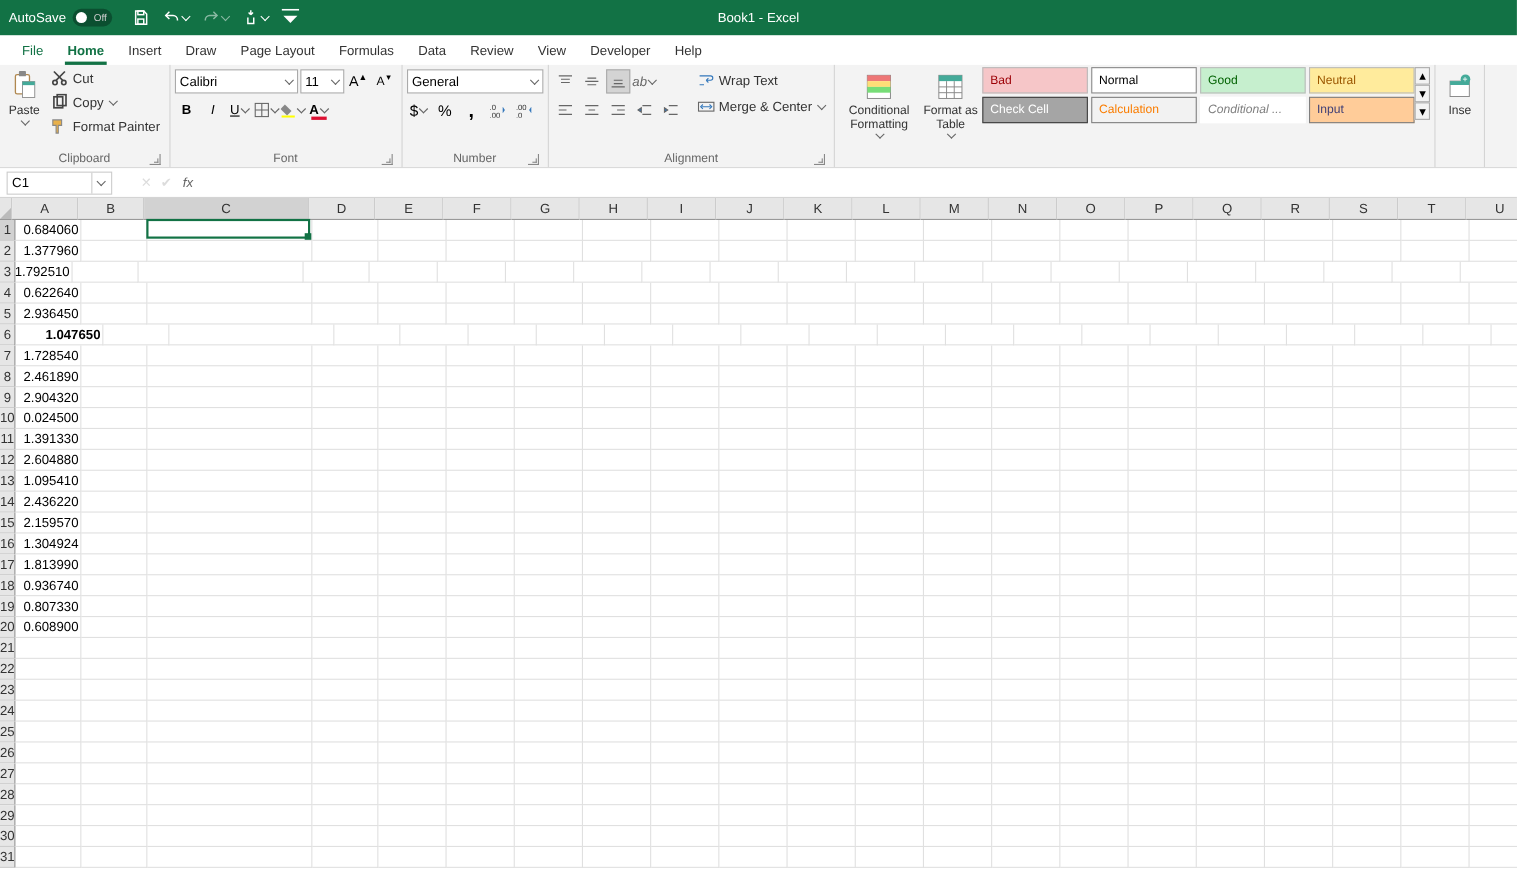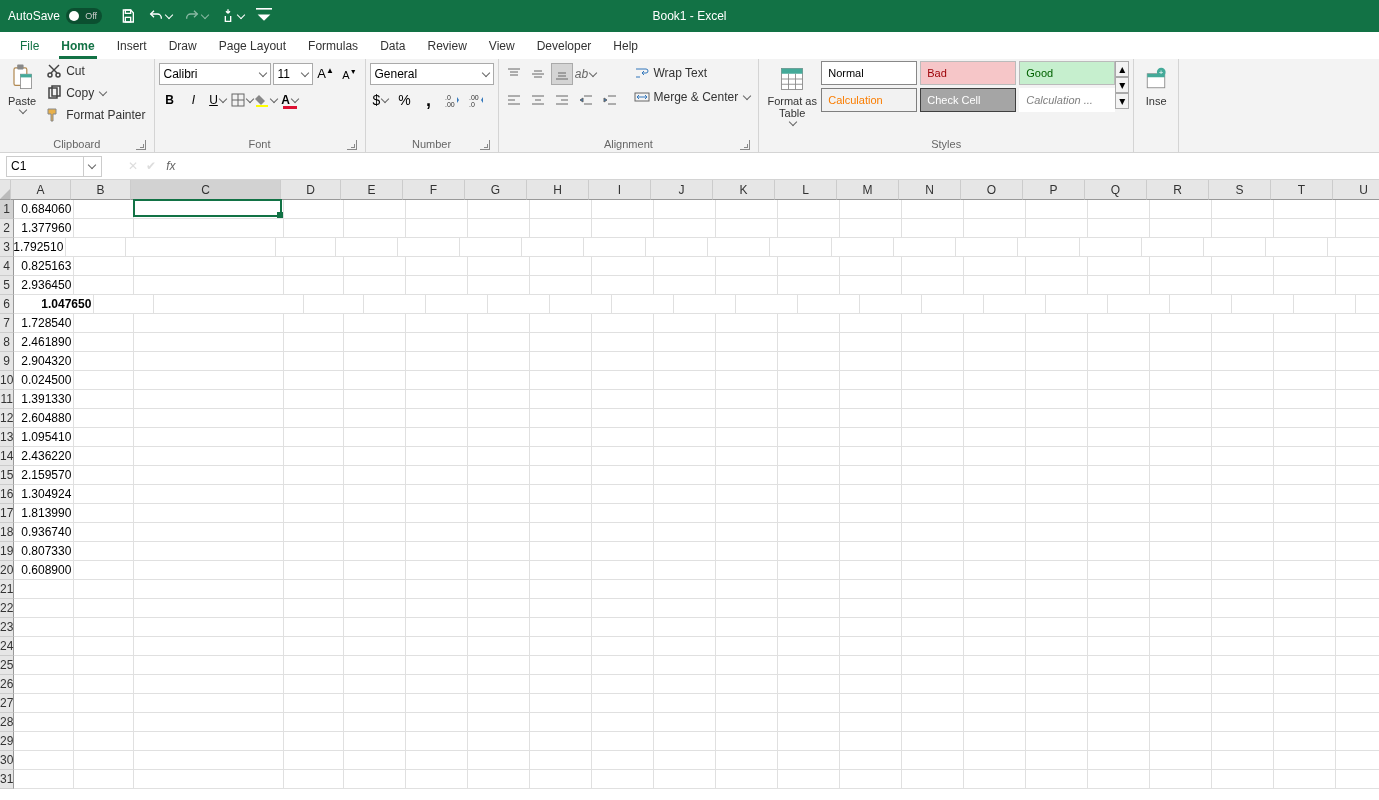--- a/index.html
+++ b/index.html
@@ -360,50 +360,63 @@
       </div>
     </div>
     <div class="group-label"><span>Alignment</span><div class="dlg-launcher"></div></div>
   </div>
 
   <div class="group" style="flex-shrink:0">
     <div class="group-body">
       <div class="bigbtn">
         <svg viewBox="0 0 32 32">
             <rect x="4" y="4" width="24" height="24" fill="#fff" stroke="#888"></rect>
+            <rect x="4" y="4" width="24" height="6" fill="#e77"></rect>
+            <rect x="4" y="10" width="24" height="6" fill="#fd7"></rect>
+            <rect x="4" y="16" width="24" height="6" fill="#7d7"></rect>
+          </svg>
+        <span style="max-width:64px">Conditional Formatting</span>
+          <span class="dropdown-arrow"></span>
+      </div>
+      <div class="bigbtn">
+        <svg viewBox="0 0 32 32">
+            <rect x="4" y="4" width="24" height="24" fill="#fff" stroke="#888"></rect>
             <rect x="4" y="4" width="24" height="6" fill="#4a9"></rect>
             <line x1="4" y1="16" x2="28" y2="16" stroke="#888"></line>
             <line x1="4" y1="22" x2="28" y2="22" stroke="#888"></line>
             <line x1="12" y1="10" x2="12" y2="28" stroke="#888"></line>
             <line x1="20" y1="10" x2="20" y2="28" stroke="#888"></line>
           </svg>
         <span style="max-width:50px">Format as Table</span>
           <span class="dropdown-arrow"></span>
       </div>
       <div class="style-gallery" id="style-gallery">
           <div class="style-col">
+            <div class="style-item" style="background: rgb(246, 198, 200); color: rgb(156, 0, 6); border-color: rgb(187, 187, 187);">Bad</div>
+            <div class="style-item" style="background: rgb(165, 165, 165); color: rgb(255, 255, 255); border-color: rgb(63, 63, 63);">Check Cell</div>
+          </div>
+          <div class="style-col">
             <div class="style-item" style="background: rgb(255, 255, 255); color: rgb(0, 0, 0); border-color: rgb(136, 136, 136);">Normal</div>
             <div class="style-item" style="background: rgb(242, 242, 242); color: rgb(250, 125, 0); border-color: rgb(127, 127, 127);">Calculation</div>
           </div>
           <div class="style-col">
-            <div class="style-item" style="background: rgb(246, 198, 200); color: rgb(156, 0, 6); border-color: rgb(187, 187, 187);">Bad</div>
-            <div class="style-item" style="background: rgb(165, 165, 165); color: rgb(255, 255, 255); border-color: rgb(63, 63, 63);">Check Cell</div>
+            <div class="style-item" style="background: rgb(198, 239, 206); color: rgb(0, 97, 0); border-color: rgb(187, 187, 187);">Good</div>
+            <div class="style-item" style="background: rgb(255, 255, 255); color: rgb(127, 127, 127); border-color: rgb(255, 255, 255); font-style: italic;">Conditional ...</div>
           </div>
           <div class="style-col">
-            <div class="style-item" style="background: rgb(198, 239, 206); color: rgb(0, 97, 0); border-color: rgb(187, 187, 187);">Good</div>
-            <div class="style-item" style="background: rgb(255, 255, 255); color: rgb(127, 127, 127); border-color: rgb(255, 255, 255); font-style: italic;">Calculation ...</div>
+            <div class="style-item" style="background: rgb(255, 235, 156); color: rgb(156, 87, 0); border-color: rgb(187, 187, 187);">Neutral</div>
+            <div class="style-item" style="background: rgb(255, 204, 153); color: rgb(63, 63, 118); border-color: rgb(127, 127, 127);">Input</div>
           </div>
         </div>
       <div class="style-scroll">
         <div>▴</div>
         <div>▾</div>
         <div>▾</div>
       </div>
     </div>
-    <div class="group-label"><span>Styles</span></div>
   </div>
 
   <div class="group">
     <div class="group-body">
       <div class="bigbtn">
        <svg viewBox="0 0 32 32">
             <rect x="6" y="10" width="20" height="16" fill="#fff" stroke="#888"></rect>
             <rect x="6" y="10" width="20" height="4" fill="#4a9"></rect>
             <circle cx="22" cy="8" r="5" fill="#4a9"></circle>
             <text x="19" y="11" fill="#fff" font-size="9">+</text>
@@ -561,21 +574,21 @@
           <div class="cell" style="width: 62px;"></div>
           <div class="cell" style="width: 62px;"></div>
           <div class="cell" style="width: 62px;"></div>
           <div class="cell" style="width: 62px;"></div>
           <div class="cell" style="width: 62px;"></div>
           <div class="cell" style="width: 62px;"></div>
           <div class="cell" style="width: 62px;"></div>
           <div class="cell" style="width: 62px;"></div>
         </div>
         <div class="row">
-          <div class="cell" style="width: 60px;">0.825163</div>
+          <div class="cell" style="width: 60px;">0.622640</div>
           <div class="cell" style="width: 60px;"></div>
           <div class="cell" style="width: 150px;"></div>
           <div class="cell" style="width: 60px;"></div>
           <div class="cell" style="width: 62px;"></div>
           <div class="cell" style="width: 62px;"></div>
           <div class="cell" style="width: 62px;"></div>
           <div class="cell" style="width: 62px;"></div>
           <div class="cell" style="width: 62px;"></div>
           <div class="cell" style="width: 62px;"></div>
           <div class="cell" style="width: 62px;"></div>

